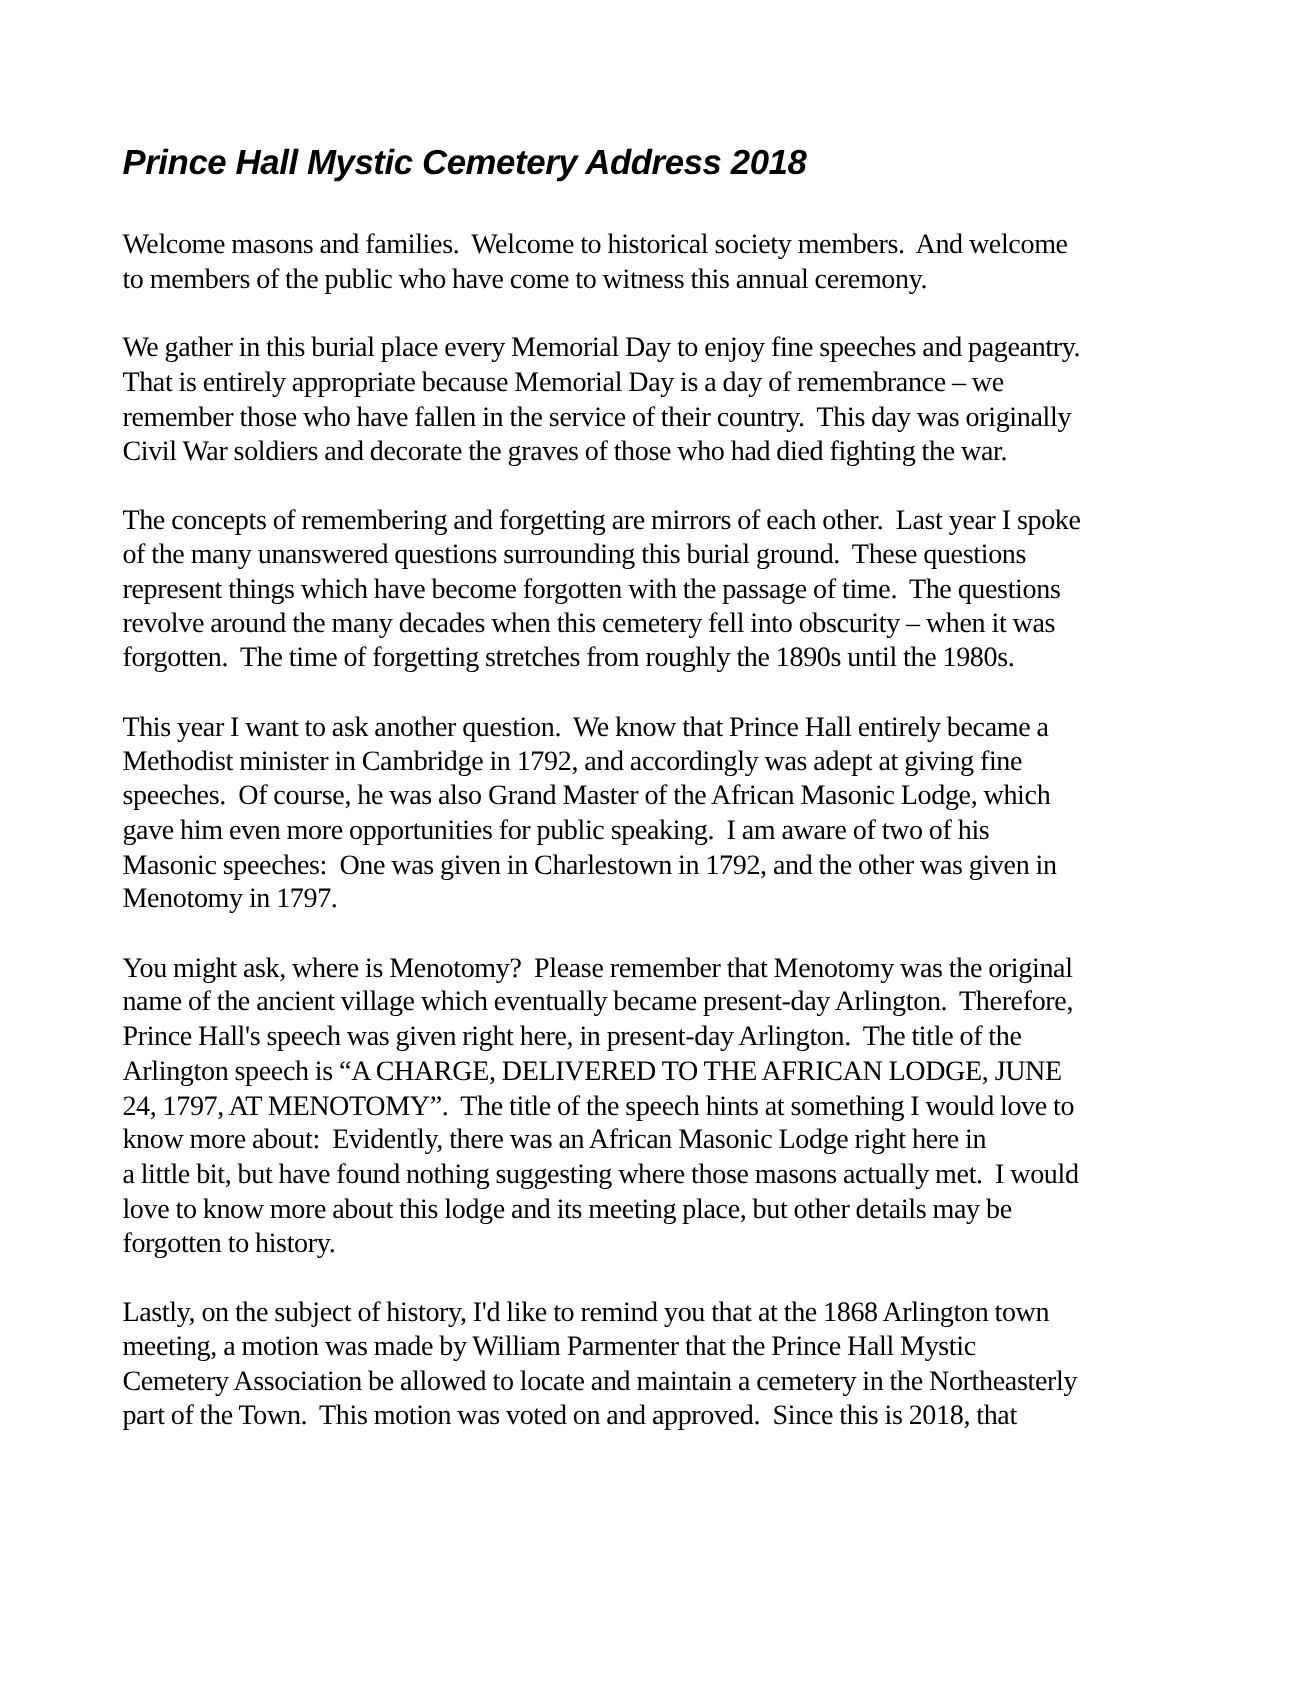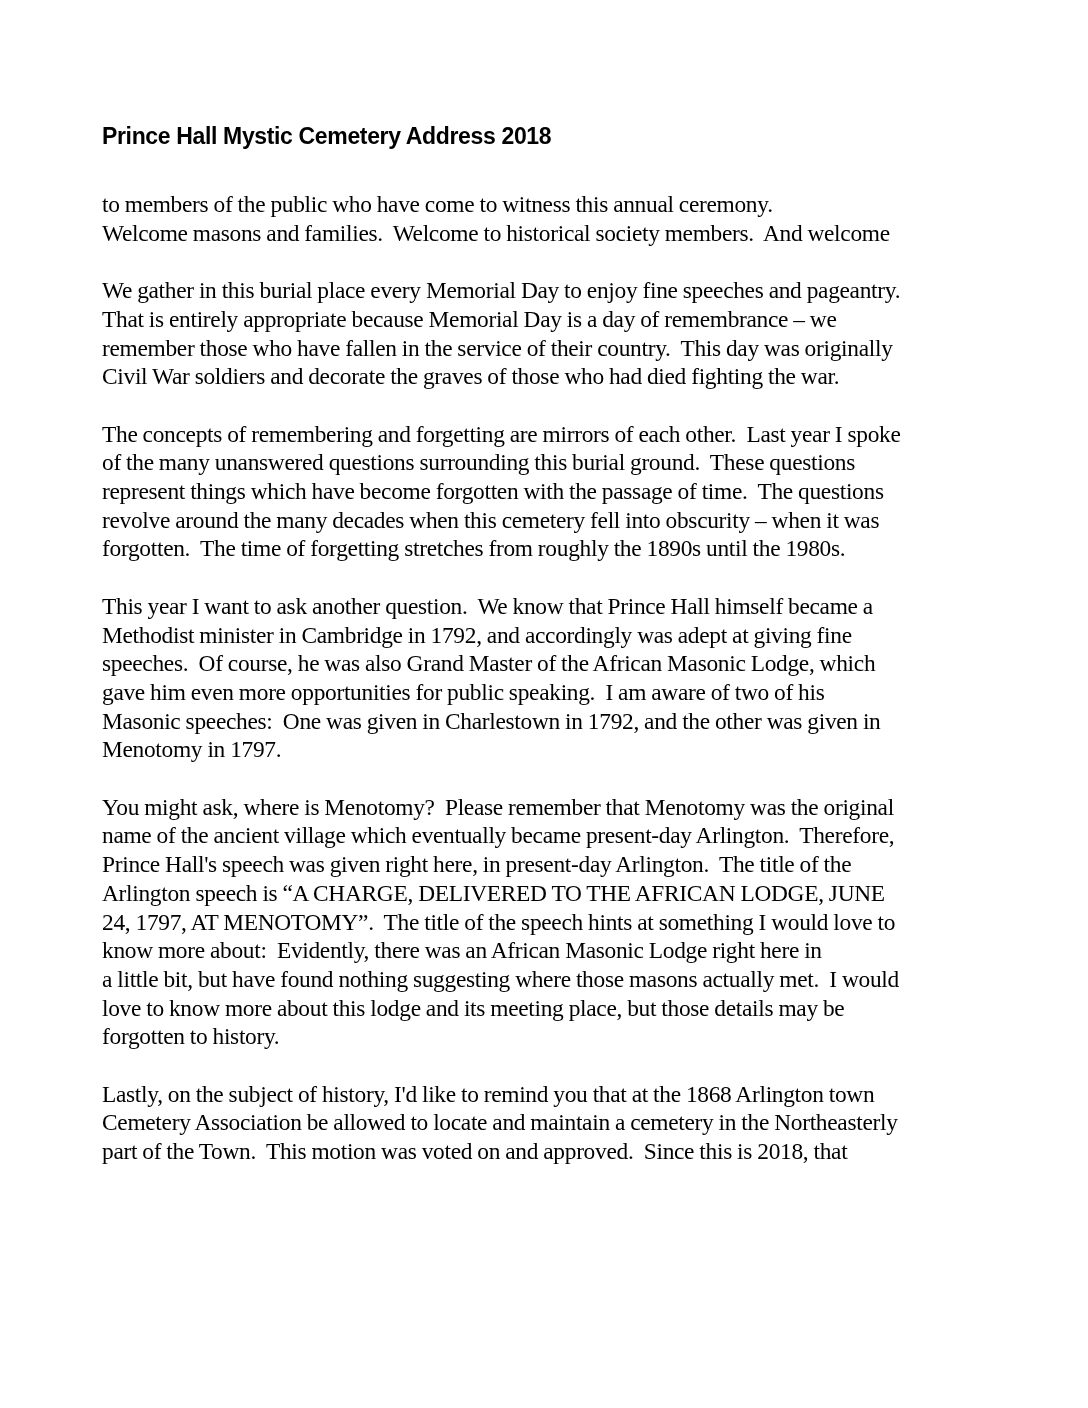--- a/index.html
+++ b/index.html
@@ -16,24 +16,25 @@
     }
     .page {
       position: absolute;
       left: 102px;
       top: 121px;
       width: 900px;
     }
     .doc-title {
       font-family: "Liberation Sans", "DejaVu Sans", sans-serif;
       font-weight: bold;
-      font-size: 23px;
+      font-size: 29px;
       line-height: 30px;
       margin: 0;
       letter-spacing: -0.35px;
+      font-style: italic;
     }
     .body-text {
       margin-top: 39px;
     }
     .para {
       margin: 0 0 28.7px 0;
       font-family: "Liberation Serif", "DejaVu Serif", serif;
       font-size: 23.4px;
       line-height: 28.7px;
       letter-spacing: -0.3px;
@@ -46,60 +47,61 @@
   </style>
 </head>
 <body>
 
 <div class="page">
   <h1 class="doc-title">Prince Hall Mystic Cemetery Address 2018</h1>
 
   <div class="body-text">
 
     <p class="para">
+      <span class="line">Welcome masons and families.  Welcome to historical society members.  And welcome</span>
       <span class="line">to members of the public who have come to witness this annual ceremony.</span>
-      <span class="line">Welcome masons and families.  Welcome to historical society members.  And welcome</span>
     </p>
 
     <p class="para">
       <span class="line">We gather in this burial place every Memorial Day to enjoy fine speeches and pageantry.</span>
       <span class="line">That is entirely appropriate because Memorial Day is a day of remembrance – we</span>
       <span class="line">remember those who have fallen in the service of their country.  This day was originally</span>
       <span class="line">Civil War soldiers and decorate the graves of those who had died fighting the war.</span>
     </p>
 
     <p class="para">
       <span class="line">The concepts of remembering and forgetting are mirrors of each other.  Last year I spoke</span>
       <span class="line">of the many unanswered questions surrounding this burial ground.  These questions</span>
       <span class="line">represent things which have become forgotten with the passage of time.  The questions</span>
       <span class="line">revolve around the many decades when this cemetery fell into obscurity – when it was</span>
       <span class="line">forgotten.  The time of forgetting stretches from roughly the 1890s until the 1980s.</span>
     </p>
 
     <p class="para">
-      <span class="line">This year I want to ask another question.  We know that Prince Hall himself became a</span>
+      <span class="line">This year I want to ask another question.  We know that Prince Hall entirely became a</span>
       <span class="line">Methodist minister in Cambridge in 1792, and accordingly was adept at giving fine</span>
       <span class="line">speeches.  Of course, he was also Grand Master of the African Masonic Lodge, which</span>
       <span class="line">gave him even more opportunities for public speaking.  I am aware of two of his</span>
       <span class="line">Masonic speeches:  One was given in Charlestown in 1792, and the other was given in</span>
       <span class="line">Menotomy in 1797.</span>
     </p>
 
     <p class="para">
       <span class="line">You might ask, where is Menotomy?  Please remember that Menotomy was the original</span>
       <span class="line">name of the ancient village which eventually became present-day Arlington.  Therefore,</span>
       <span class="line">Prince Hall's speech was given right here, in present-day Arlington.  The title of the</span>
       <span class="line">Arlington speech is “A CHARGE, DELIVERED TO THE AFRICAN LODGE, JUNE</span>
       <span class="line">24, 1797, AT MENOTOMY”.  The title of the speech hints at something I would love to</span>
       <span class="line">know more about:  Evidently, there was an African Masonic Lodge right here in</span>
       <span class="line">a little bit, but have found nothing suggesting where those masons actually met.  I would</span>
-      <span class="line">love to know more about this lodge and its meeting place, but those details may be</span>
+      <span class="line">love to know more about this lodge and its meeting place, but other details may be</span>
       <span class="line">forgotten to history.</span>
     </p>
 
     <p class="para">
       <span class="line">Lastly, on the subject of history, I'd like to remind you that at the 1868 Arlington town</span>
+      <span class="line">meeting, a motion was made by William Parmenter that the Prince Hall Mystic</span>
       <span class="line">Cemetery Association be allowed to locate and maintain a cemetery in the Northeasterly</span>
       <span class="line">part of the Town.  This motion was voted on and approved.  Since this is 2018, that</span>
     </p>
 
   </div>
 </div>
 
 </body></html>

